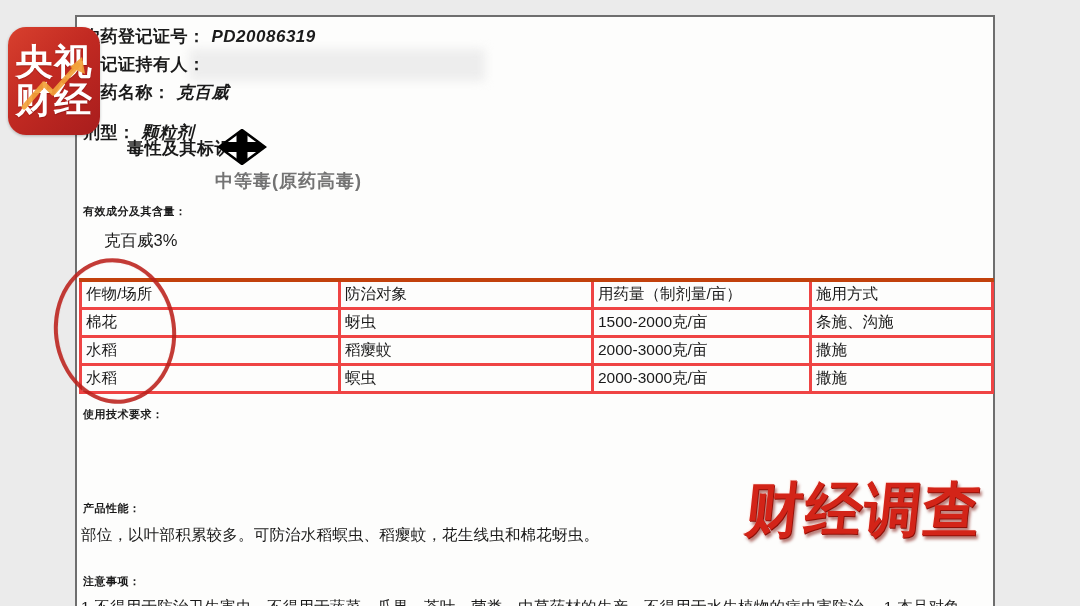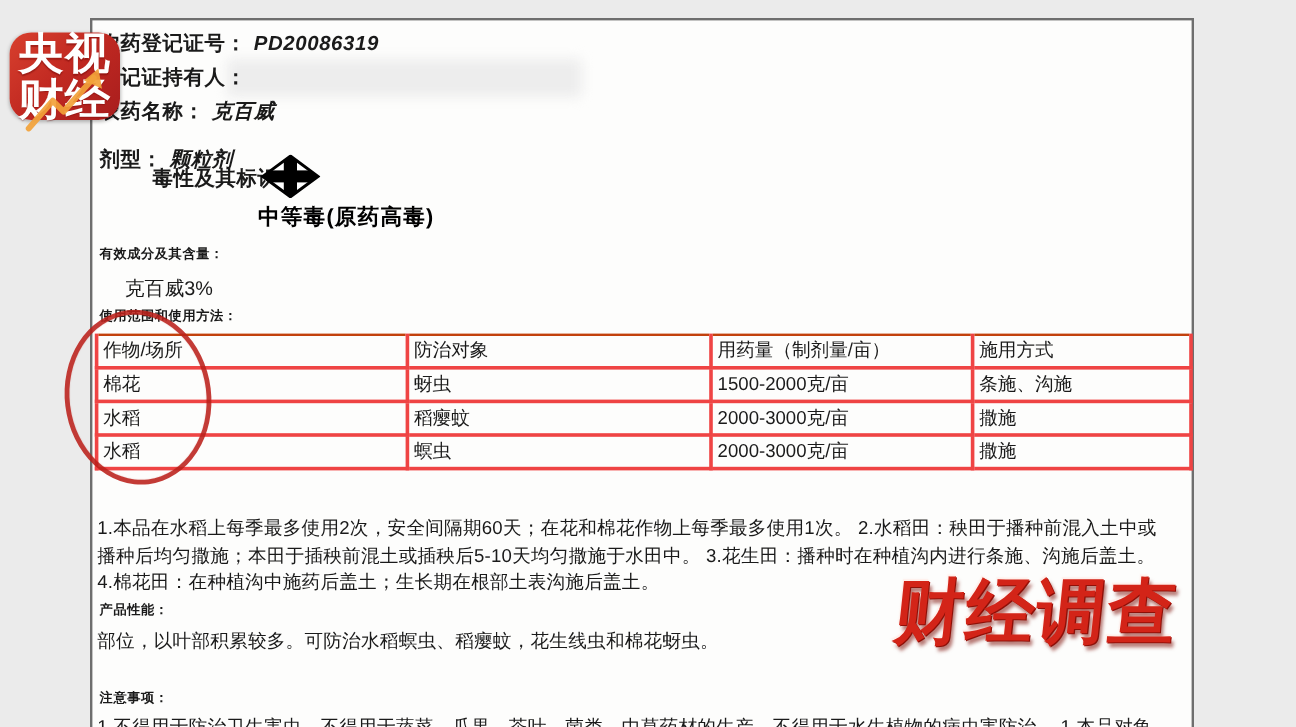--- a/index.html
+++ b/index.html
@@ -13,51 +13,51 @@
   
   .page {
     position:absolute; left:75px; top:15px; width:920px; height:660px;
     background:#fdfdfc; border:2px solid #6e6e6e; border-bottom:none;
   }
   .line { position:absolute; white-space:nowrap; }
   .fld  { font-weight:bold; font-size:17px; letter-spacing:0.5px; }
   .fld .val { font-weight:bold; margin-left:6px;font-style:italic; }
   .head { font-weight:bold; font-size:11px; letter-spacing:0.5px; }
   .body-txt { font-size:15.5px; line-height:22.5px; letter-spacing:0.2px; }
-  .tox-red { font-weight:bold; font-size:18px; color:#000000; letter-spacing:1px; }
+  .tox-red { font-weight:bold; font-size:18px; color:#737373; letter-spacing:1px; }
   .blur-box {
     position:absolute; left:112px; top:32px; width:296px; height:32px;
     background:#ededed; filter:blur(5px); border-radius:4px;
   }
   
   .tox-icon { position:absolute; left:140px; top:112px; width:50px; height:36px; }
   
   table.usage {
     position:absolute; left:2px; top:261px; width:912px;
     border-collapse:collapse; table-layout:fixed;
   }
   table.usage th, table.usage td {
     border:3px solid #ef4444; font-size:15.5px; font-weight:normal;
     text-align:left; padding:2px 4px; height:24px; white-space:nowrap; overflow:hidden;
   }
-  table.usage th { border-top:2px solid #c2410c; }
+  table.usage th { border-top:4px solid #c2410c; }
   col.c1{width:259px} col.c2{width:253px} col.c3{width:218px} col.c4{width:182px}
   
   .para { position:absolute; }
   .para div { white-space:nowrap; overflow:hidden; }
   
   .circle-anno {
     position:absolute; left:54px; top:258px; width:122px; height:146px;
     border:4px solid rgba(187,32,26,0.88); border-radius:50%;
     transform:rotate(-7deg);
     box-shadow:inset 0 0 1px rgba(187,32,26,0.4);
   }
   
   .logo {
-    position:absolute; left:8px; top:27px; width:92px; height:73px;
+    position:absolute; left:8px; top:27px; width:92px; height:108px;
     border-radius:18px;
     background:linear-gradient(135deg,#d8402e 0%,#c22a22 45%,#a81d1d 100%);
     box-shadow:0 1px 3px rgba(0,0,0,0.25);
     display:flex; flex-direction:column; justify-content:center; align-items:center;
   }
   .logo .row {
     color:#fff; font-weight:bold; font-size:36px; line-height:38px;
     letter-spacing:1px; transform:scaleX(1.05);
     text-shadow:0 1px 1px rgba(100,0,0,0.4);
   }
@@ -112,21 +112,20 @@
           <rect x="0" y="13" width="50" height="10" fill="#000"></rect>
         </g>
       </svg>
     </div>
 
     <div class="line tox-red" style="left:138px; top:152px;">中等毒(原药高毒)</div>
 
     <div class="line head" style="left:6px; top:187px;">有效成分及其含量：</div>
     <div class="line" style="left:27px; top:213px; font-size:16.5px;text-align:right;">克百威3%</div>
 
-    <div class="line head" style="left:6px; top:239px;">使用范围和使用方法：</div>
 
     <table class="usage">
       <colgroup>
           <col class="c1">
           <col class="c2">
           <col class="c3">
           <col class="c4">
         </colgroup>
       <tbody>
           <tr>
@@ -149,25 +148,21 @@
       </tr>
       <tr>
         <td>水稻</td>
         <td>螟虫</td>
         <td>2000-3000克/亩</td>
         <td>撒施</td>
       </tr>
     </tbody>
       </table>
 
-    <div class="para body-txt" style="left:4px; top:413px; width:912px;">
-      <div>1.本品在水稻上每季最多使用2次，安全间隔期60天；在花和棉花作物上每季最多使用1次。 2.水稻田：秧田于播种前混入土中或</div>
-      <div>播种后均匀撒施；本田于插秧前混土或插秧后5-10天均匀撒施于水田中。 3.花生田：播种时在种植沟内进行条施、沟施后盖土。</div>
-      <div>4.棉花田：在种植沟中施药后盖土；生长期在根部土表沟施后盖土。</div>
-    </div>
+    <div class="line head" style="left:6px; top:390px;">使用技术要求：</div>
 
     <div class="line head" style="left:6px; top:484px;">产品性能：</div>
     <div class="para body-txt" style="left:4px; top:507px; width:912px;">
       <div>部位，以叶部积累较多。可防治水稻螟虫、稻瘿蚊，花生线虫和棉花蚜虫。</div>
     </div>
 
     <div class="line head" style="left:6px; top:557px;">注意事项：</div>
     <div class="para body-txt" style="left:4px; top:579px; width:912px;">
       <div>1.不得用于防治卫生害虫，不得用于蔬菜、瓜果、茶叶、菌类、中草药材的生产，不得用于水生植物的病虫害防治。 1.本品对鱼</div>
     </div>

